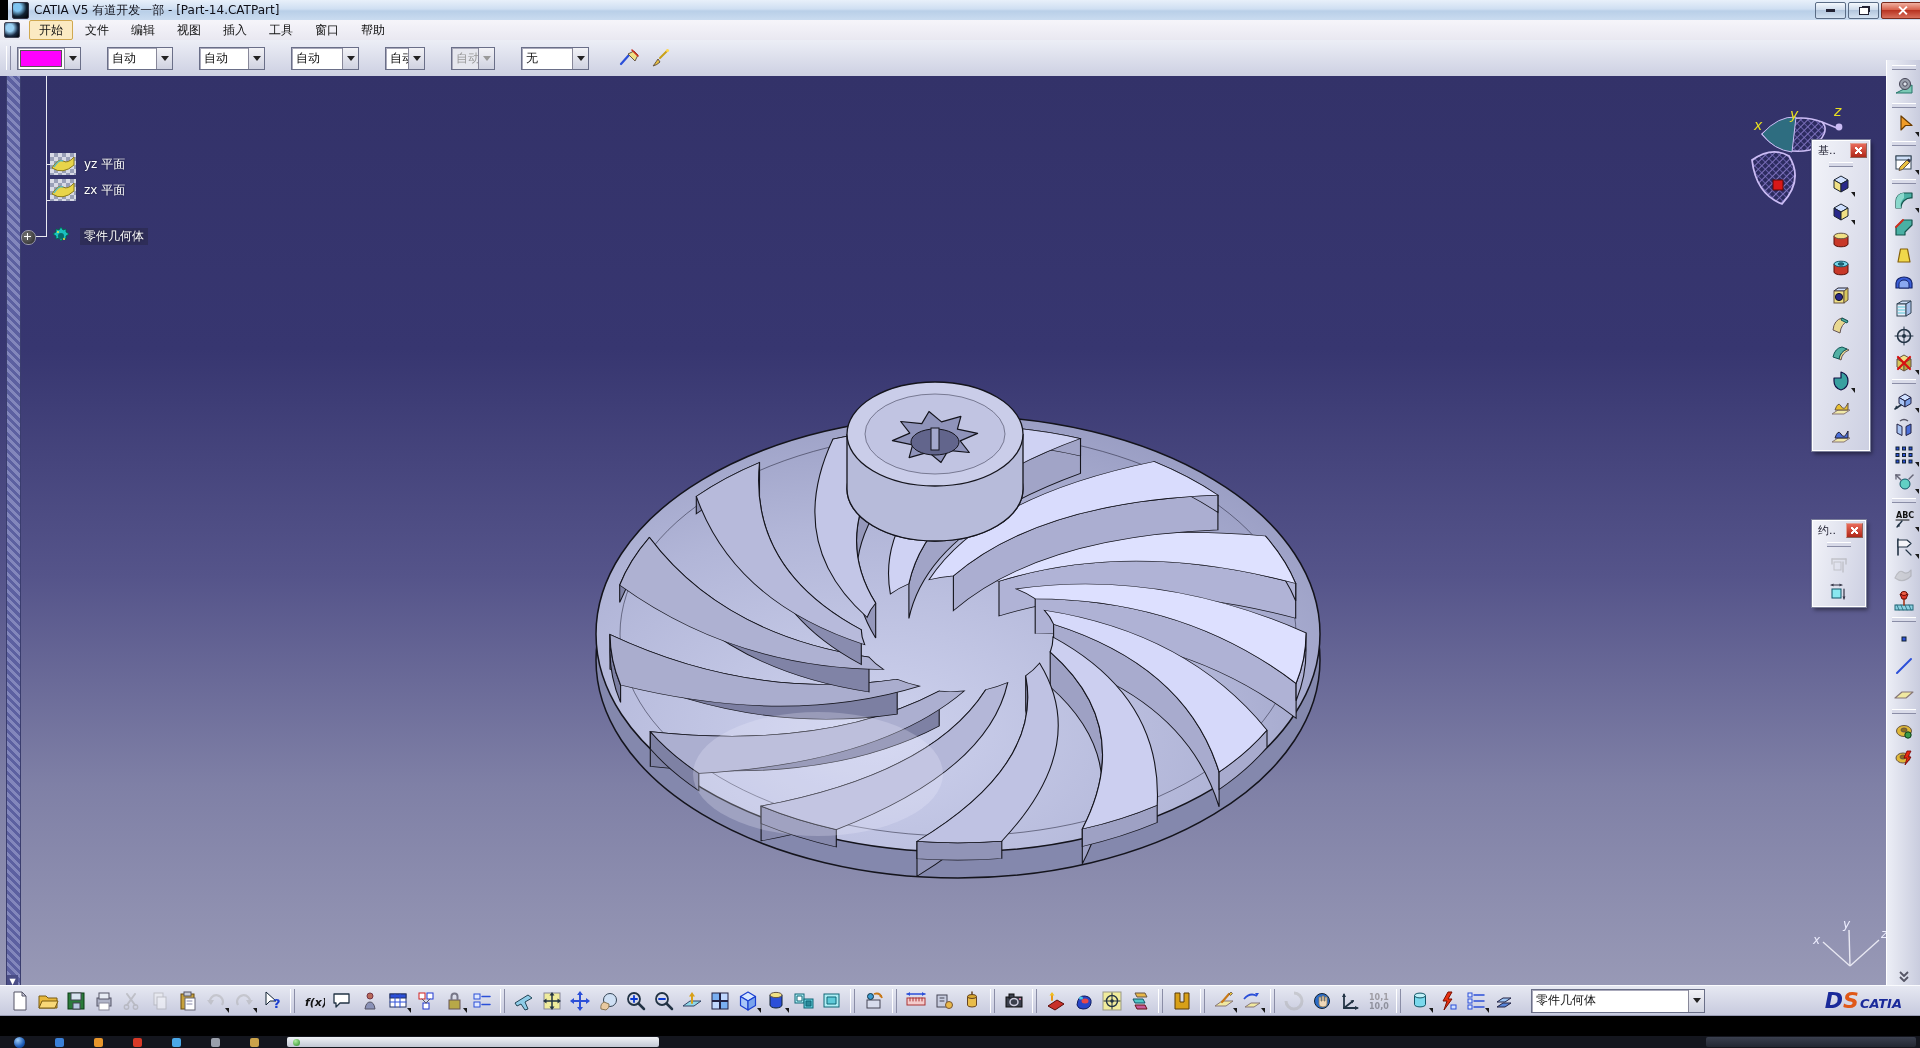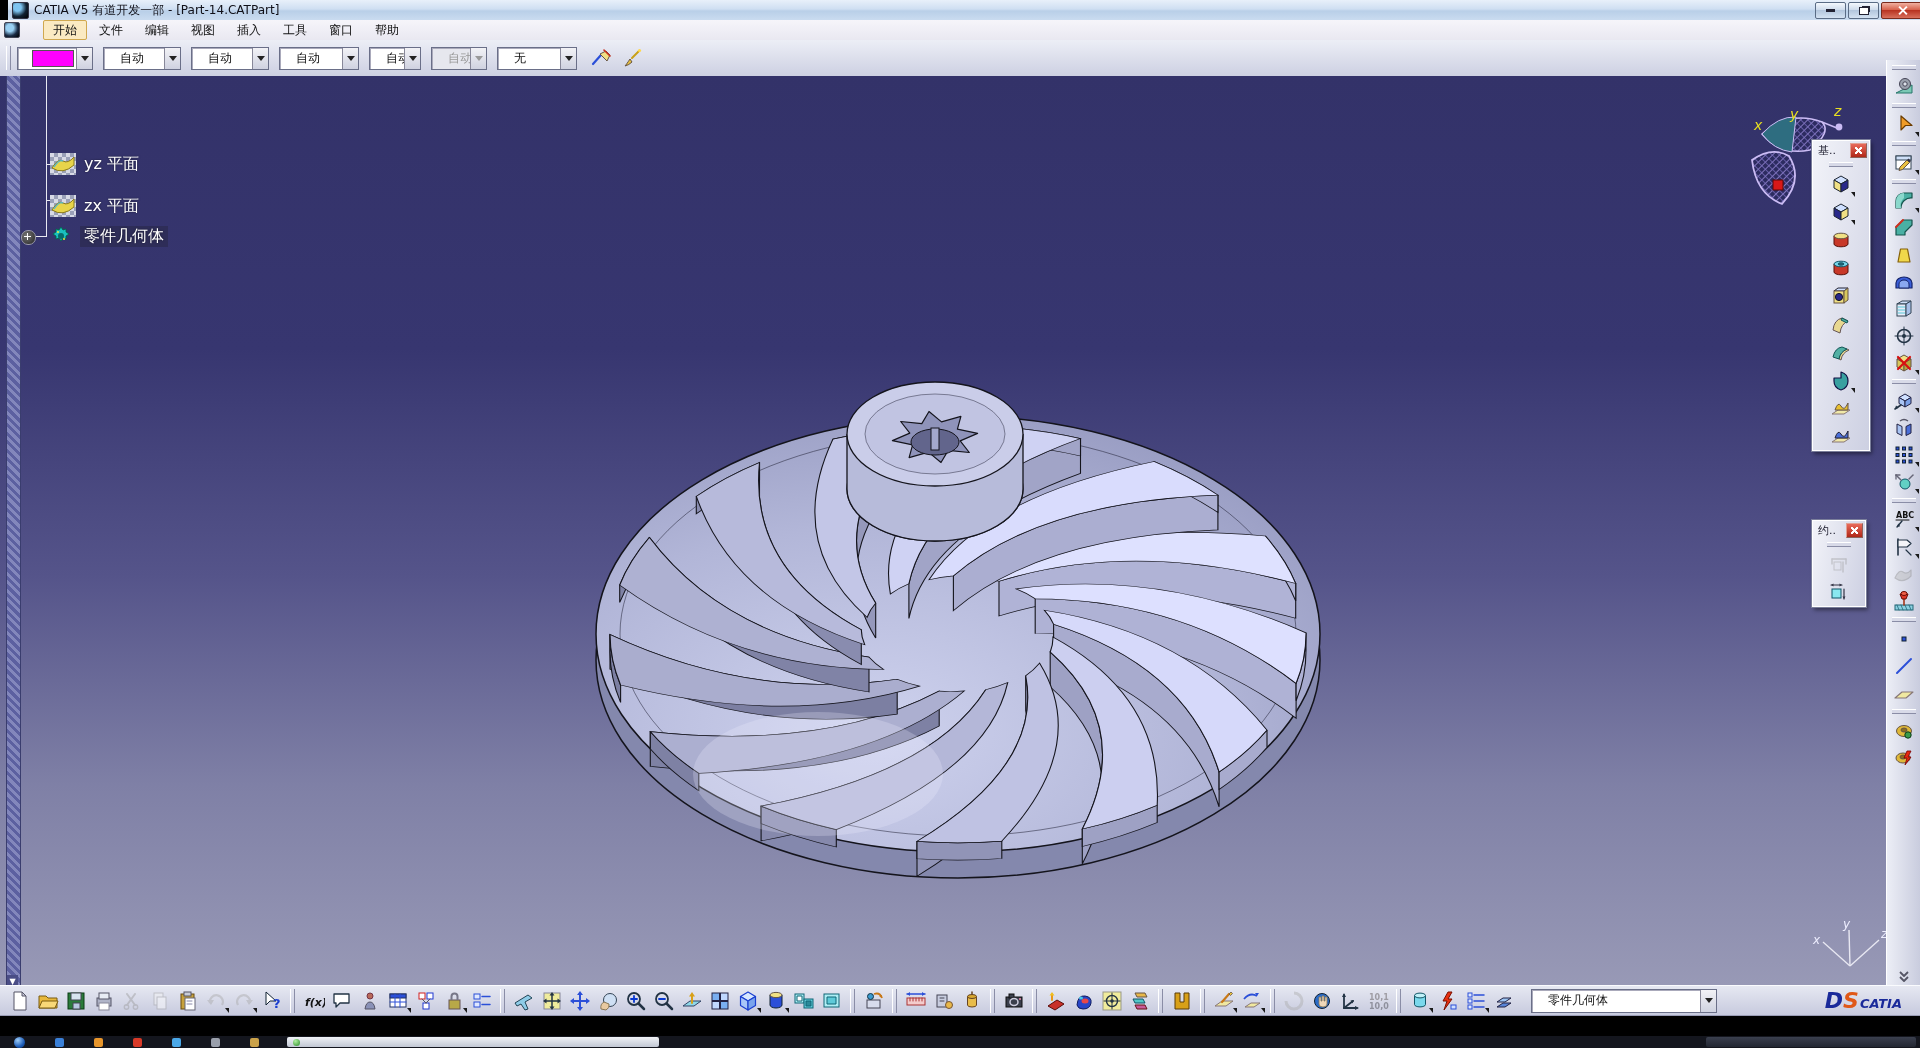--- a/index.html
+++ b/index.html
@@ -19,50 +19,50 @@
     display:flex;align-items:center;justify-content:center;position:relative;}
   .wbtn.close{width:41px;background:linear-gradient(#f0b0a0,#d45a44 50%,#b83422 50%,#d8705c);border-color:#7a2a1c;}
   .wbtn .g-min{width:9px;height:3px;background:#223;}
   .wbtn .g-res{width:8px;height:6px;border:1px solid #223;background:#fff;box-shadow:2px -2px 0 -1px #223;}
   .wbtn .g-cls{position:relative;width:11px;height:11px;}
   .wbtn .g-cls:before,.wbtn .g-cls:after{content:"";position:absolute;left:5px;top:0;width:2px;height:11px;background:#fff;}
   .wbtn .g-cls:before{transform:rotate(45deg);} .wbtn .g-cls:after{transform:rotate(-45deg);}
   
   #menubar{position:absolute;left:0;top:20px;width:1920px;height:20px;
     background:linear-gradient(#f6f5fa,#e9e8f1);border-bottom:1px solid #c2c3d4;
-    display:flex;align-items:center;color:#111;gap:14px;}
+    display:flex;align-items:center;color:#111;}
   #menubar .docico{width:14px;height:14px;margin:0 8px 0 4px;border-radius:2px;
     background:radial-gradient(circle at 35% 35%,#9ad0f4 0 28%,#1a2a44 62%,#000);border:1px solid #445;}
   .menu-item{padding:2px 9px;margin:0 1px;cursor:default;border:1px solid transparent;}
   .menu-item.active{background:#fbeac2;border:1px solid #d0a850;border-radius:2px;}
   
   #toolbar-top{position:absolute;left:0;top:40px;width:1920px;height:36px;
     background:linear-gradient(#eceef6,#cdd0e2);border-bottom:1px solid #9a9db6;
     display:flex;align-items:center;}
   .hgrip{width:3px;height:24px;margin:0 6px;border-left:1px solid #fff;border-right:1px solid #8a8da6;}
-  .combo{height:21px;background:#fff;border:1px solid #6a6f88;box-shadow:inset 1px 1px 0 #aab;display:flex;align-items:stretch;margin-right:10px;padding-left:12px;}
+  .combo{height:21px;background:#fff;border:1px solid #6a6f88;box-shadow:inset 1px 1px 0 #aab;display:flex;align-items:stretch;margin-right:26px;}
   .combo .val{flex:1;display:flex;align-items:center;padding:0 4px;font-size:12px;color:#111;white-space:nowrap;overflow:hidden;}
   .combo .btn{width:15px;background:linear-gradient(#f2f2f6,#cfd2e0);border-left:1px solid #889;display:flex;align-items:center;justify-content:center;}
   .combo .btn:after{content:"";border:4px solid transparent;border-top:5px solid #222;margin-top:4px;}
   .combo.disabled{background:#e6e7ee;}
   .combo.disabled .val{color:#999;}
   .combo.disabled .btn:after{border-top-color:#999;}
   .swatch{flex:1;margin:2px;border:1px solid #555;}
   
   #viewport{position:absolute;left:0;top:76px;width:1920px;height:909px;
     background:linear-gradient(180deg,#333269 0%,#373670 30%,#55548a 55%,#7f80a6 78%,#9а9bb8 100%);
     background:linear-gradient(180deg,#333269 0%,#373670 30%,#55548a 55%,#7f80a6 78%,#9899b6 100%);overflow:hidden;}
   #impeller{position:absolute;left:578px;top:152px;}
   
   #tree-scroll{position:absolute;left:6px;top:-14px;width:13px;height:924px;
     background:repeating-linear-gradient(45deg,#5c60a0 0 3px,#8387bc 3px 6px);border:1px solid #3a3d6e;}
   .tsar{position:absolute;left:0;width:11px;height:12px;display:flex;align-items:center;justify-content:center;
     color:#fff;font-size:8px;background:#4a4d86;}
   .tree-line{position:absolute;background:#e9e9f2;}
-  .tree-row{position:absolute;display:flex;align-items:center;color:#fff;font-size:16px;white-space:nowrap;}
+  .tree-row{position:absolute;display:flex;align-items:center;color:#fff;font-size:12px;white-space:nowrap;}
   .tree-row .lbl{margin-left:8px;text-shadow:0 0 2px rgba(0,0,0,.6);}
   .tree-row.hl .lbl{background:#2e2d58;padding:0 4px;}
   .plane-chk{width:26px;height:22px;position:relative;
     background-image:linear-gradient(45deg,#9aa0b8 25%,transparent 25%,transparent 75%,#9aa0b8 75%),
                      linear-gradient(45deg,#9aa0b8 25%,#d8dae6 25%,#d8dae6 75%,#9aa0b8 75%);
     background-size:8px 8px;background-position:0 0,4px 4px;}
   .expander{width:13px;height:13px;border:1px solid #99a;border-radius:7px;
     background:radial-gradient(circle at 35% 35%,#777,#222);position:relative;}
   .expander:before,.expander:after{content:"";position:absolute;background:#fff;}
   .expander:before{left:2px;top:5px;width:7px;height:1px;}
@@ -278,21 +278,21 @@
         <div class="tree-row" style="left: 50px; top: 75px; height: 26px;">
           <span class="plane-chk">
             <svg width="26" height="22" viewBox="0 0 26 22">
               <path d="M2 15 q6 -10 11 -7 q5 3 11 -4 l0 8 q-11 10 -22 3 z" fill="#e8d44a" stroke="#8a7a1a" stroke-width="1"></path>
               <path d="M4 14 q5 -8 9 -6" fill="none" stroke="#58b8c8" stroke-width="1.4"></path>
             </svg>
           </span>
           <span class="lbl">yz 平面</span>
         </div>
         <div class="tree-line" style="left: 46px; top: 124px; height: 1px; width: 10px;"></div>
-        <div class="tree-row" style="left: 50px; top: 117px; height: 26px;">
+        <div class="tree-row" style="left: 50px; top: 101px; height: 26px;">
           <span class="plane-chk">
             <svg width="26" height="22" viewBox="0 0 26 22">
               <path d="M2 15 q6 -10 11 -7 q5 3 11 -4 l0 8 q-11 10 -22 3 z" fill="#e8d44a" stroke="#8a7a1a" stroke-width="1"></path>
               <path d="M4 14 q5 -8 9 -6" fill="none" stroke="#58b8c8" stroke-width="1.4"></path>
             </svg>
           </span>
           <span class="lbl">zx 平面</span>
         </div>
         <div class="tree-line" style="left: 36px; top: 160px; height: 1px; width: 10px;"></div>
         <div class="expander" style="position: absolute; left: 21px; top: 154px;"></div>

